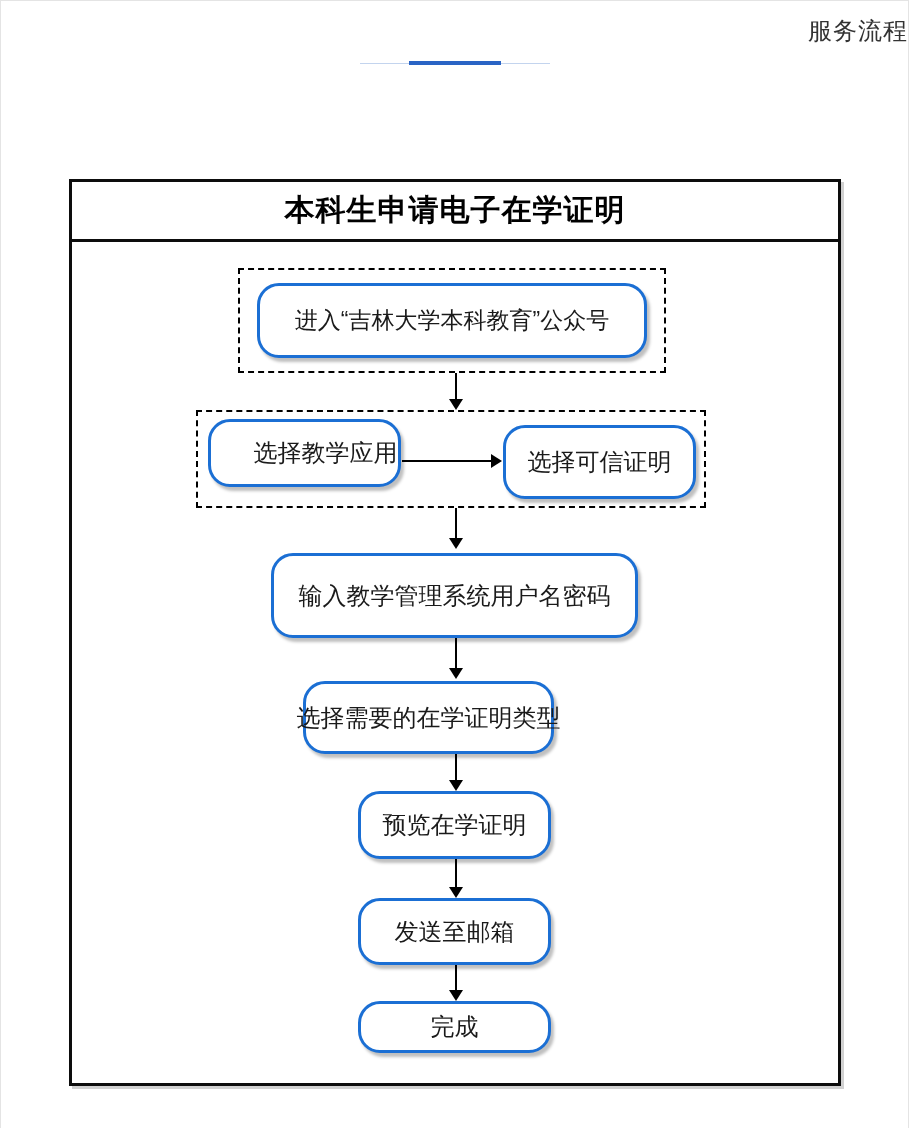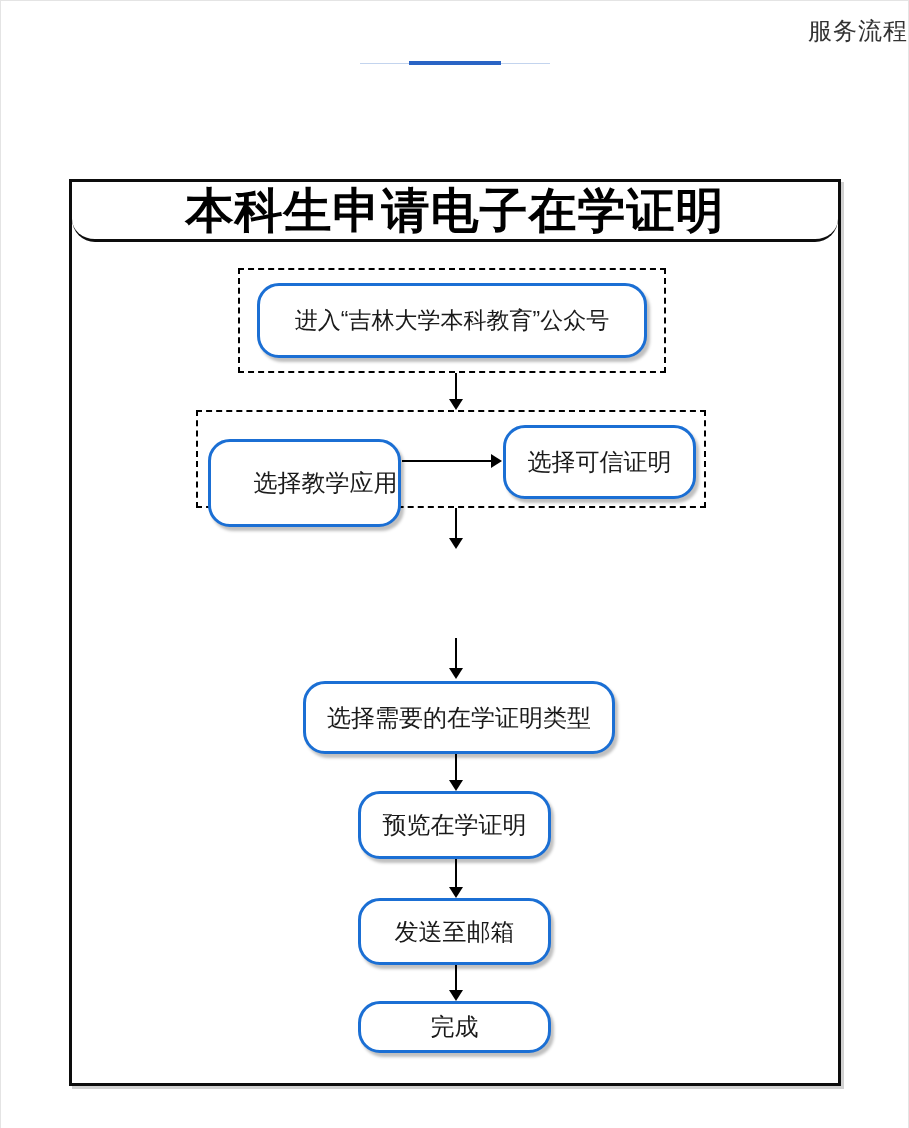--- a/index.html
+++ b/index.html
@@ -15,21 +15,21 @@
   .underline-track{position:absolute;left:0;right:0;top:2px;height:1px;background:#c3d4ee;}
   .underline-bar{position:absolute;left:50%;transform:translateX(-50%);top:0;width:92px;height:4px;background:#2a64c5;}
   
   .main-box{
     position:absolute;left:68px;top:178px;width:772px;height:907px;
     border:3px solid #0d0d0d;box-sizing:border-box;background:#fff;
     box-shadow:3px 3px 0 rgba(0,0,0,0.18);
   }
   .frame-title{
     height:57px;border-bottom:3px solid #0d0d0d;display:flex;align-items:center;justify-content:center;
-    font-size:48px;font-weight:bold;color:#000;letter-spacing:1px;border-radius:23px;
+    font-size:30px;font-weight:bold;color:#000;letter-spacing:1px;
   }
   .flow-area{position:relative;width:100%;height:841px;}
   .bluebox{
     position:absolute;background:#fff;border:3px solid #1b6fd4;border-radius:22px;
     box-shadow:3px 4px 3px rgba(0,0,0,0.25);
     display:flex;align-items:center;justify-content:center;
     font-size:24px;color:#1a1a1a;box-sizing:border-box;text-align:center;white-space:nowrap;
   }
   .dashed{position:absolute;border:2px dashed #000;box-sizing:border-box;background:transparent;}
   
@@ -61,40 +61,41 @@
       <div class="dashed" style="left:166px;top:26px;width:428px;height:105px;">
         <div class="bluebox" style="left:17px;top:13px;right:17px;bottom:13px;font-size:23px;">进入“吉林大学本科教育”公众号</div>
       </div>
 
       <div class="v-arrow" style="left:377px;top:131px;height:37px;">
         <div class="shaft"></div>
         <div class="head"></div>
       </div>
 
       <div class="dashed" style="left:124px;top:168px;width:510px;height:98px;">
-        <div class="bluebox" style="left:10px;top:27px;width:193px;height:88px;padding-left:42px;">选择教学应用</div>
+        <div class="bluebox" style="left:10px;top:7px;width:193px;height:68px;padding-left:42px;">选择教学应用</div>
         <div class="h-arrow" style="left:204px;top:42px;width:100px;">
           <div class="shaft"></div>
           <div class="head"></div>
         </div>
         <div class="bluebox" style="left:305px;top:13px;width:193px;height:74px;text-align:right;">选择可信证明</div>
       </div>
 
       <div class="v-arrow" style="left:377px;top:266px;height:41px;">
         <div class="shaft"></div>
         <div class="head"></div>
       </div>
 
+      <div class="bluebox" style="left:199px;top:311px;width:367px;height:85px;">输入教学管理系统用户名密码</div>
 
       <div class="v-arrow" style="left:377px;top:396px;height:41px;">
         <div class="shaft"></div>
         <div class="head"></div>
       </div>
 
-      <div class="bluebox" style="left:231px;top:439px;width:312px;height:73px;text-align:right;">选择需要的在学证明类型</div>
+      <div class="bluebox" style="left:231px;top:439px;width:251px;height:73px;text-align:right;">选择需要的在学证明类型</div>
 
       <div class="v-arrow" style="left:377px;top:512px;height:37px;">
         <div class="shaft"></div>
         <div class="head"></div>
       </div>
 
       <div class="bluebox" style="left:286px;top:549px;width:193px;height:68px;">预览在学证明</div>
 
       <div class="v-arrow" style="left:377px;top:617px;height:39px;">
         <div class="shaft"></div>

